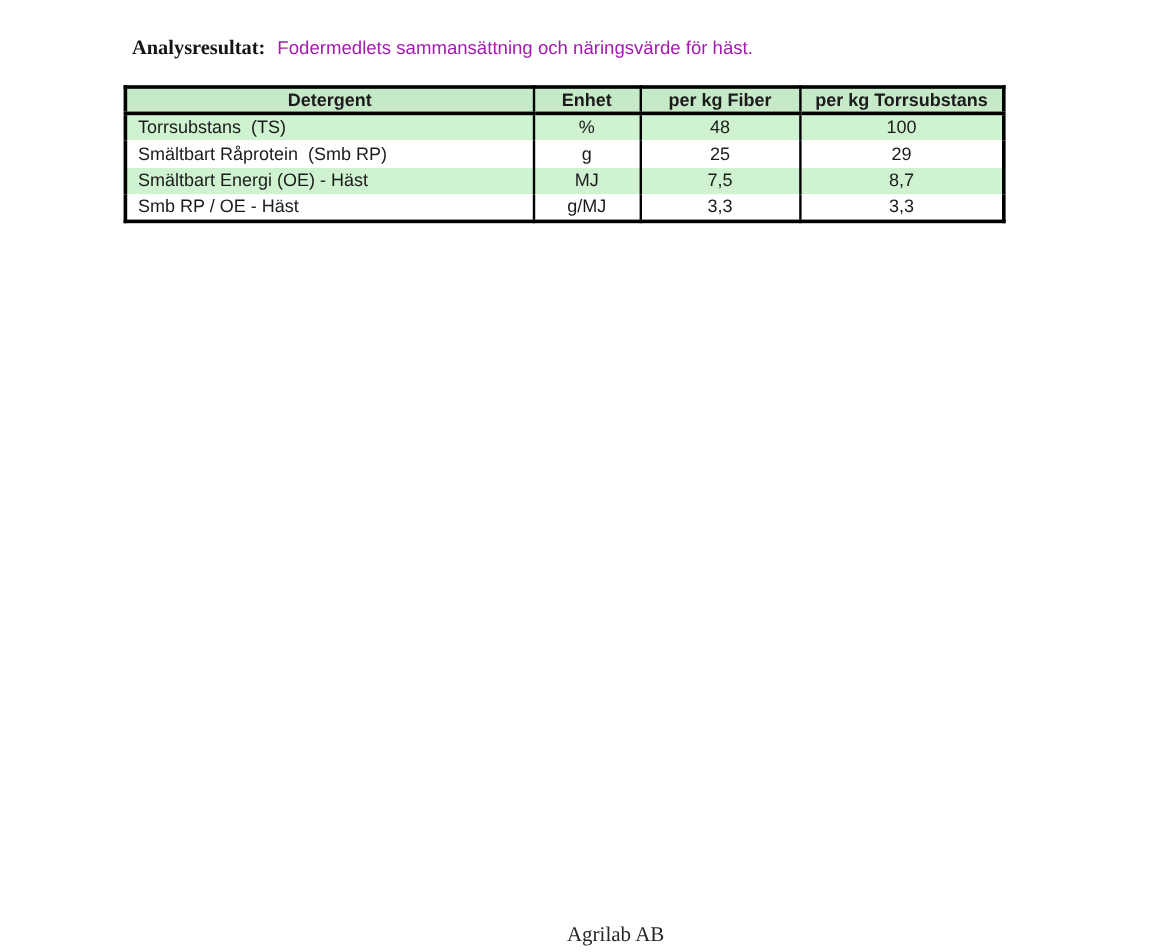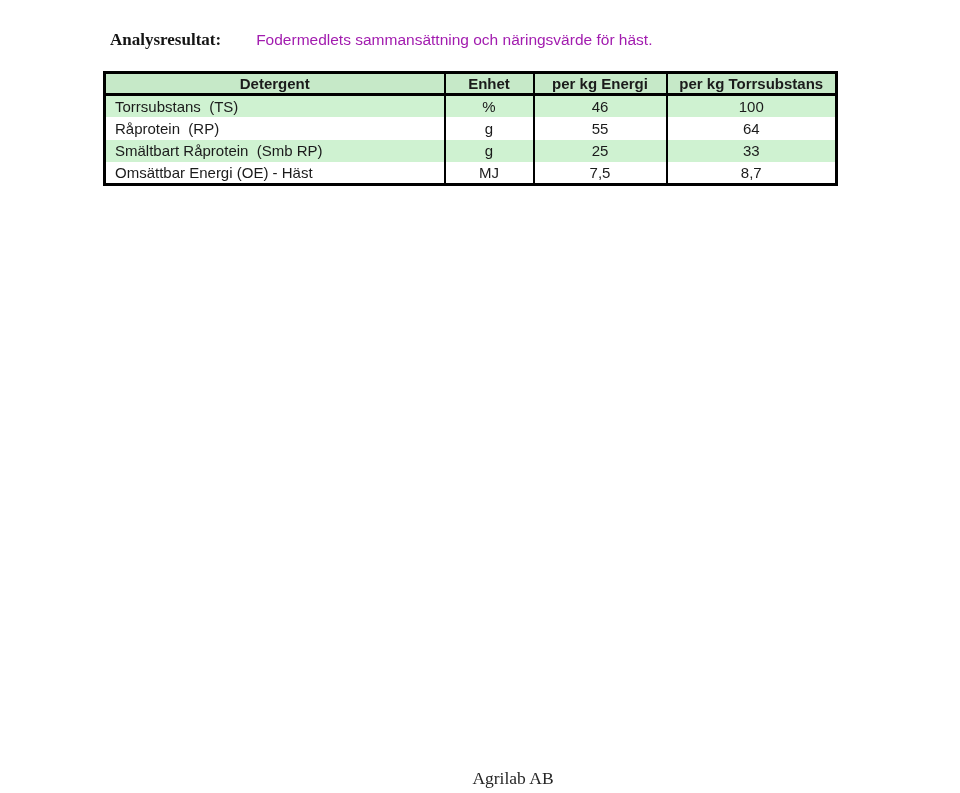--- a/index.html
+++ b/index.html
@@ -25,21 +25,21 @@
     position: absolute;
     left: 110px;
     top: 30px;
     white-space: nowrap;
   }
   .title-label {
     font-family: "Liberation Serif", serif;
     font-weight: bold;
     font-size: 17px;
     color: #141414;
-    margin-right: 35px;
+    margin-right: 10px;
   }
   .title-desc {
     font-family: "Liberation Sans", sans-serif;
     font-size: 15.5px;
     color: #a21caf;
   }
 
   
   table.doc-table {
     position: absolute;
@@ -116,47 +116,47 @@
     <colgroup>
       <col class="c-parameter">
       <col class="c-unit">
       <col class="c-foder">
       <col class="c-torrsubstans">
     </colgroup>
     <thead>
       <tr>
         <th>Detergent</th>
         <th>Enhet</th>
-        <th>per kg Energi</th>
+        <th>per kg Fiber</th>
         <th>per kg Torrsubstans</th>
       </tr>
     </thead>
     <tbody>
       <tr>
         <td class="param">Torrsubstans  (TS)</td>
         <td>%</td>
-        <td>46</td>
+        <td>48</td>
         <td>100</td>
-      </tr>
-      <tr>
-        <td class="param">Råprotein  (RP)</td>
-        <td>g</td>
-        <td>55</td>
-        <td>64</td>
       </tr>
       <tr>
         <td class="param">Smältbart Råprotein  (Smb RP)</td>
         <td>g</td>
         <td>25</td>
-        <td>33</td>
+        <td>29</td>
       </tr>
       <tr>
-        <td class="param">Omsättbar Energi (OE) - Häst</td>
+        <td class="param">Smältbart Energi (OE) - Häst</td>
         <td>MJ</td>
         <td>7,5</td>
         <td>8,7</td>
+      </tr>
+      <tr>
+        <td class="param">Smb RP / OE - Häst</td>
+        <td>g/MJ</td>
+        <td>3,3</td>
+        <td>3,3</td>
       </tr>
     </tbody>
   </table>
 
   <div class="footer">Agrilab AB</div>
 
 </div>
 
 </body></html>

